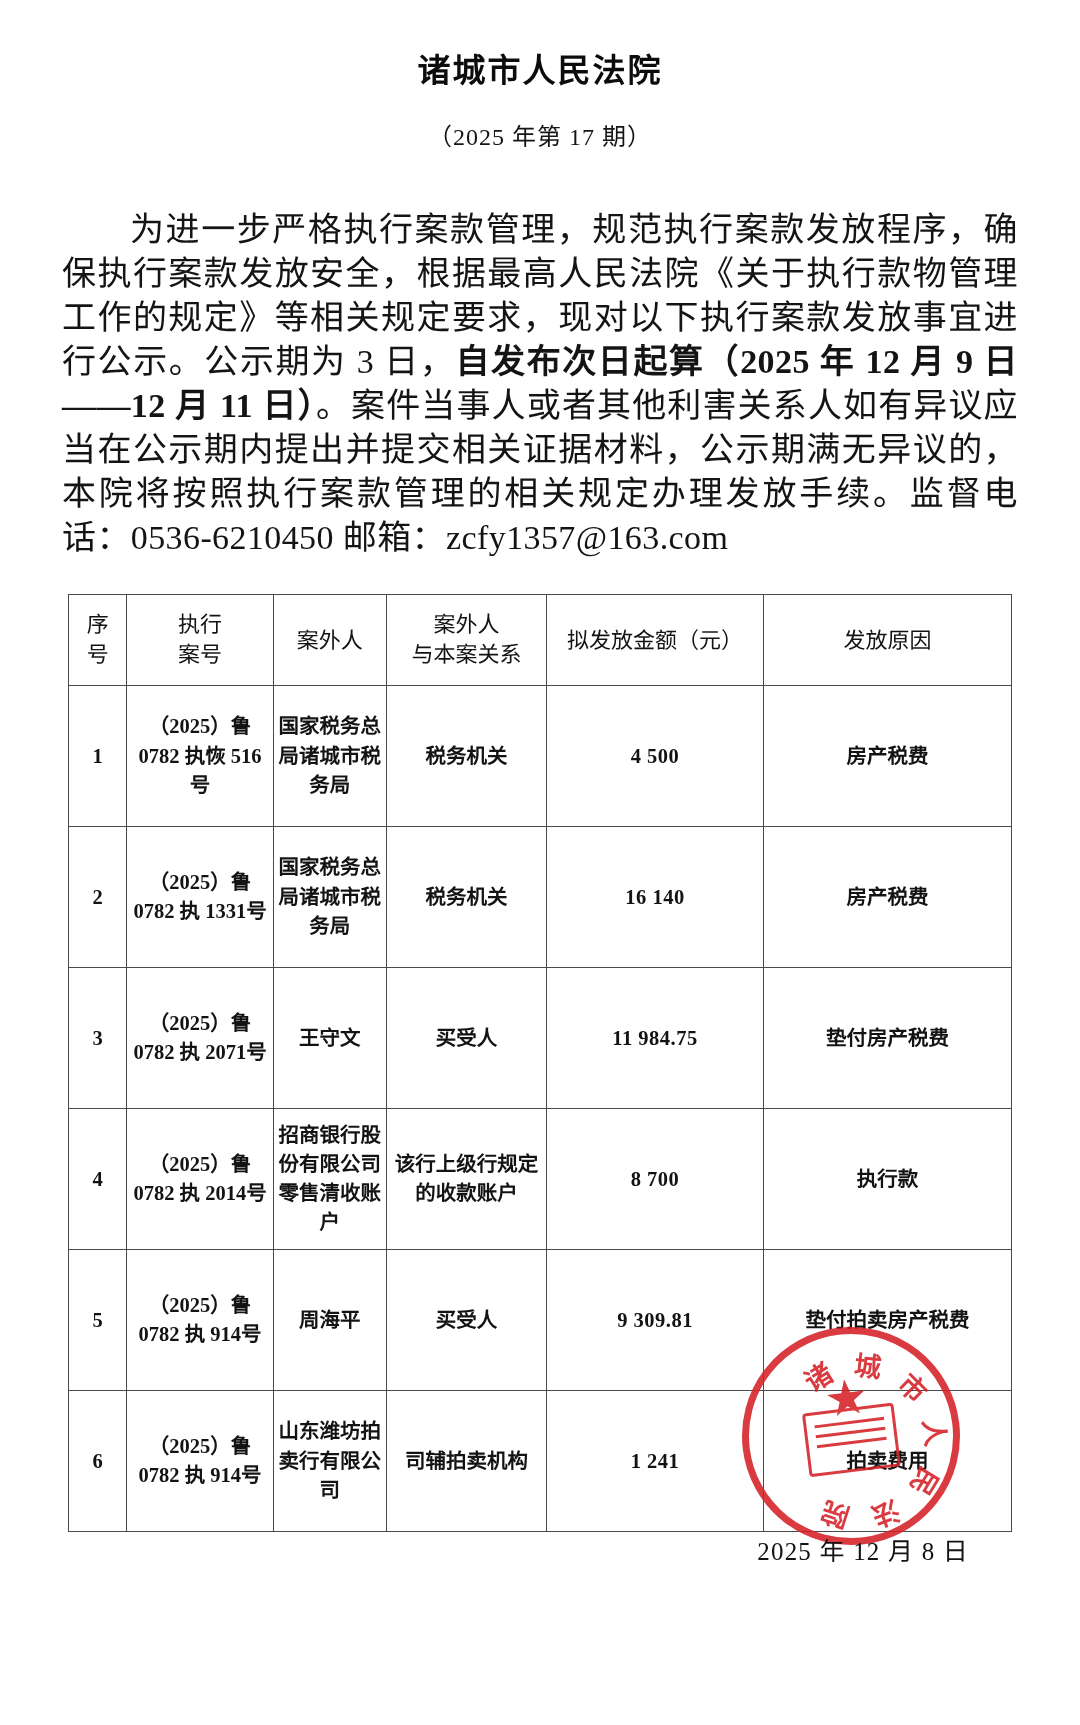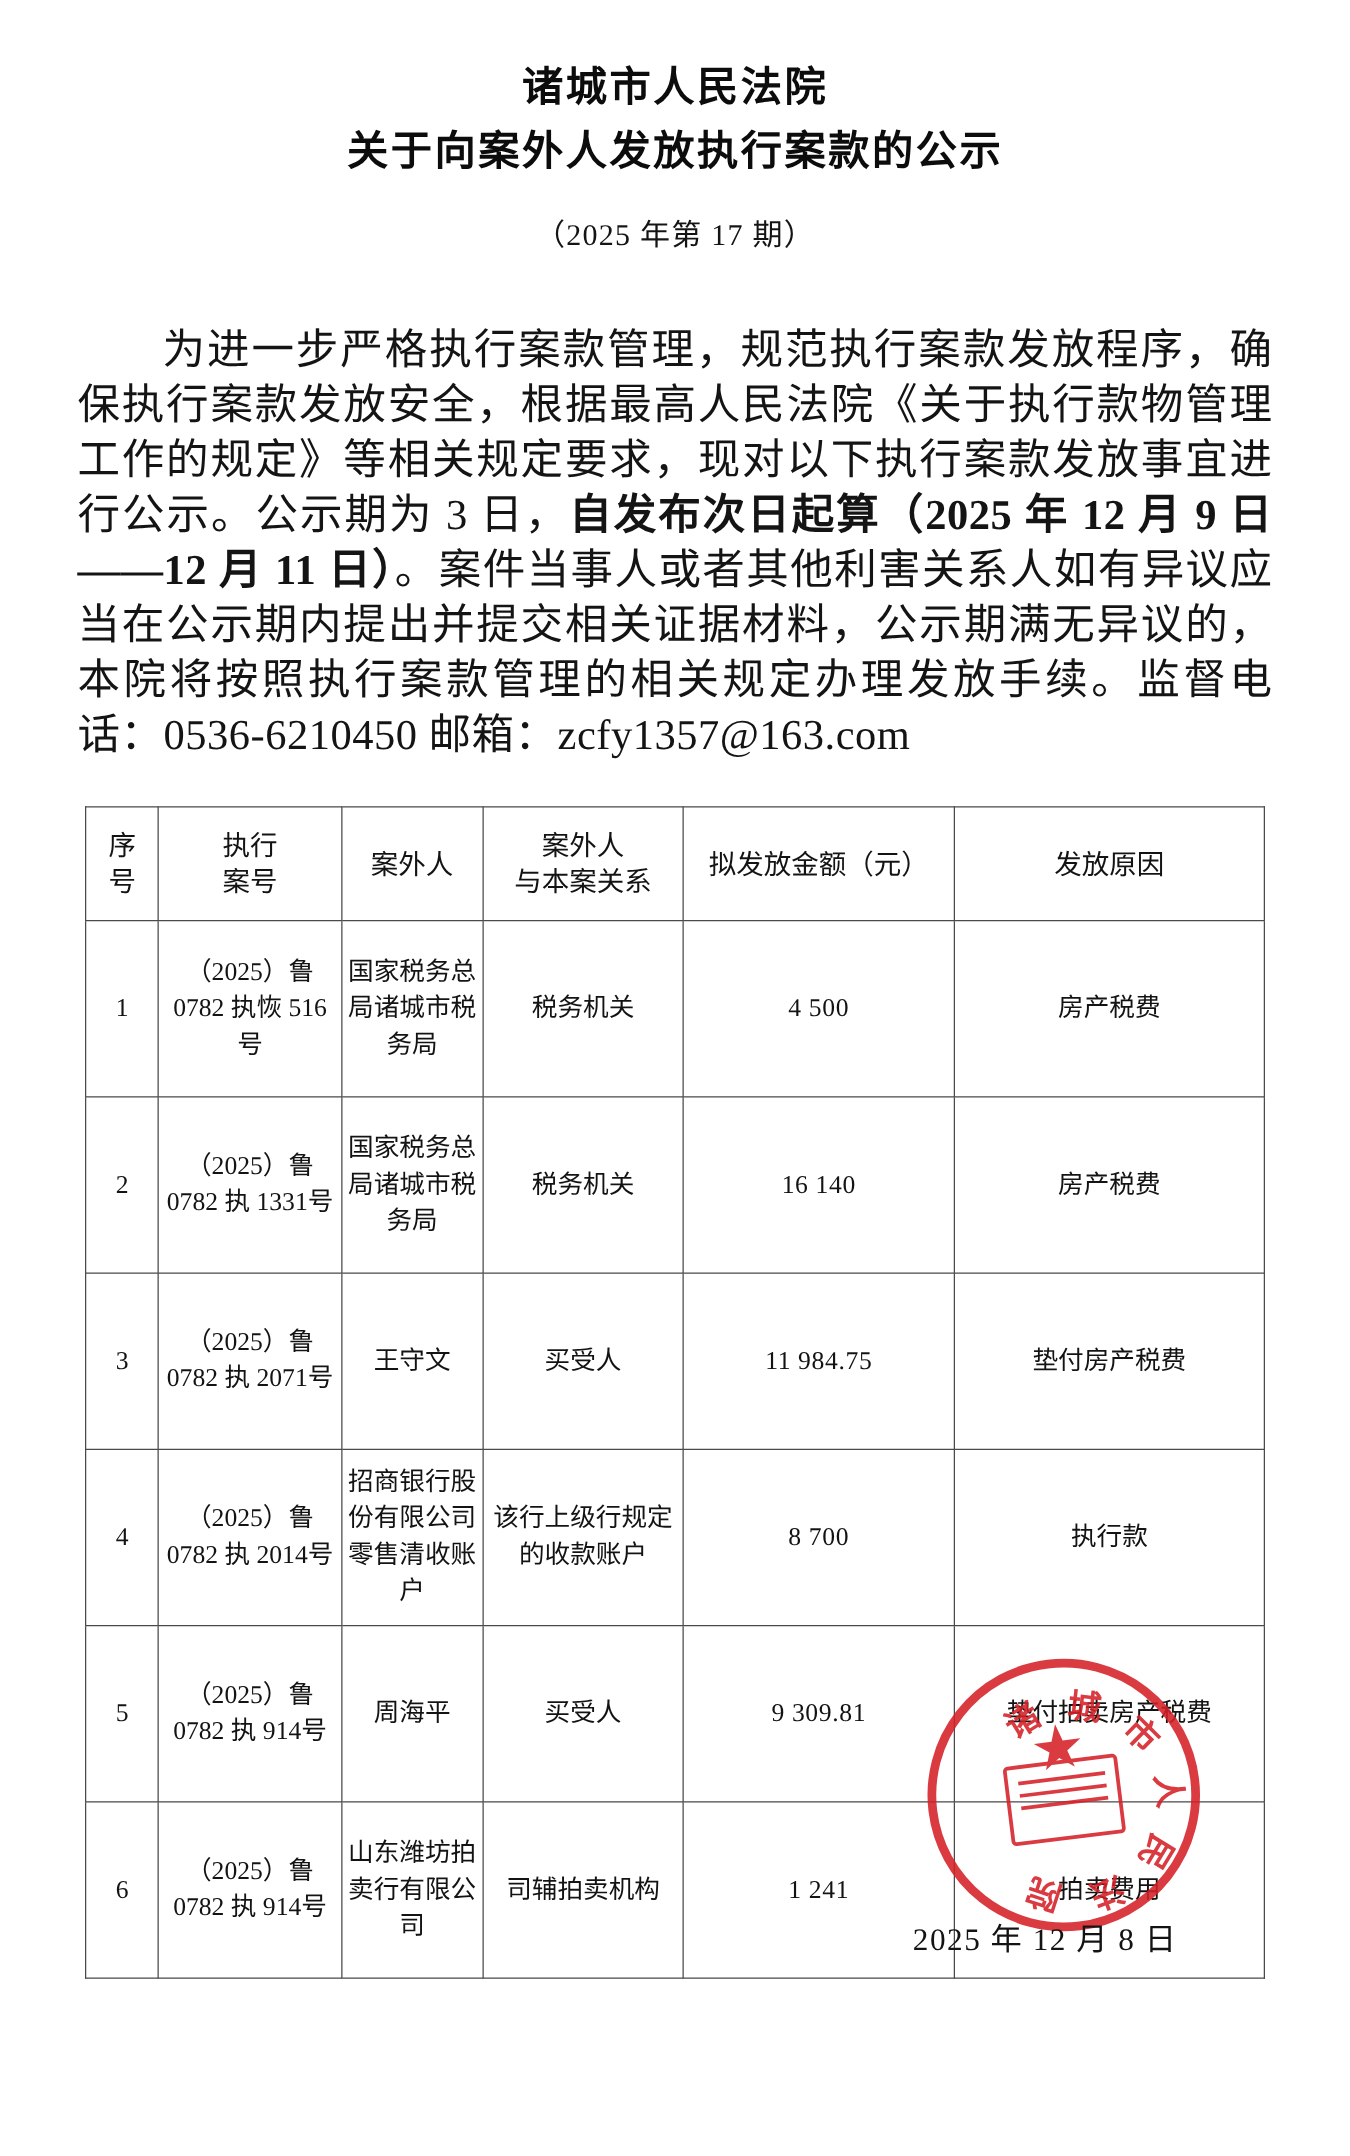--- a/index.html
+++ b/index.html
@@ -75,20 +75,21 @@
   }
   table.grid th,
   table.grid td {
     border: 1.3px solid #4a4a4a;
     text-align: center;
     vertical-align: middle;
     font-family: "Liberation Serif", "DejaVu Serif", serif;
     color: #131313;
     padding: 6px 3px;
     line-height: 1.42;
+    font-weight: bold;
   }
   table.grid th {
     font-size: 22px;
     font-weight: normal;
     height: 78px;
   }
   table.grid td {
     font-size: 20.5px;
     height: 128px;
   }
@@ -166,37 +167,36 @@
   }
   .seal-char {
     position: absolute;
     font-size: 27px;
     line-height: 1;
     white-space: nowrap;
     transform-origin: center center;
   }
   .date-line {
     position: absolute;
-    right: 72px;
+    right: 45px;
     bottom: 50px;
     font-family: "Liberation Serif", "DejaVu Serif", serif;
     font-size: 25px;
     letter-spacing: 1.2px;
     color: #131313;
     white-space: nowrap;
   }
 </style>
 </head>
 <body>
 
 <div class="page">
 
   <div class="title-block">
     <div class="title-line">诸城市人民法院</div>
-    <div class="title-line">关于向案外人发放执行案款的公示</div>
     <div class="title-issue">（2025 年第 17 期）</div>
   </div>
 
   <div class="body-wrap">
     <p class="para"><span>为进一步严格执行案款管理，规范执行案款发放程序，确保执行案款发放安全，根据最高人民法院《关于执行款物管理工作的规定》等相关规定要求，现对以下执行案款发放事宜进行公示。公示期为 3 日，</span><b>自发布次日起算（2025 年 12 月 9 日——12 月 11 日）</b><span>。案件当事人或者其他利害关系人如有异议应当在公示期内提出并提交相关证据材料，公示期满无异议的，本院将按照执行案款管理的相关规定办理发放手续。监督电话：0536-6210450 邮箱：zcfy1357@163.com</span></p>
   </div>
 
   <div class="table-wrap">
     <table class="grid">
       <colgroup>

